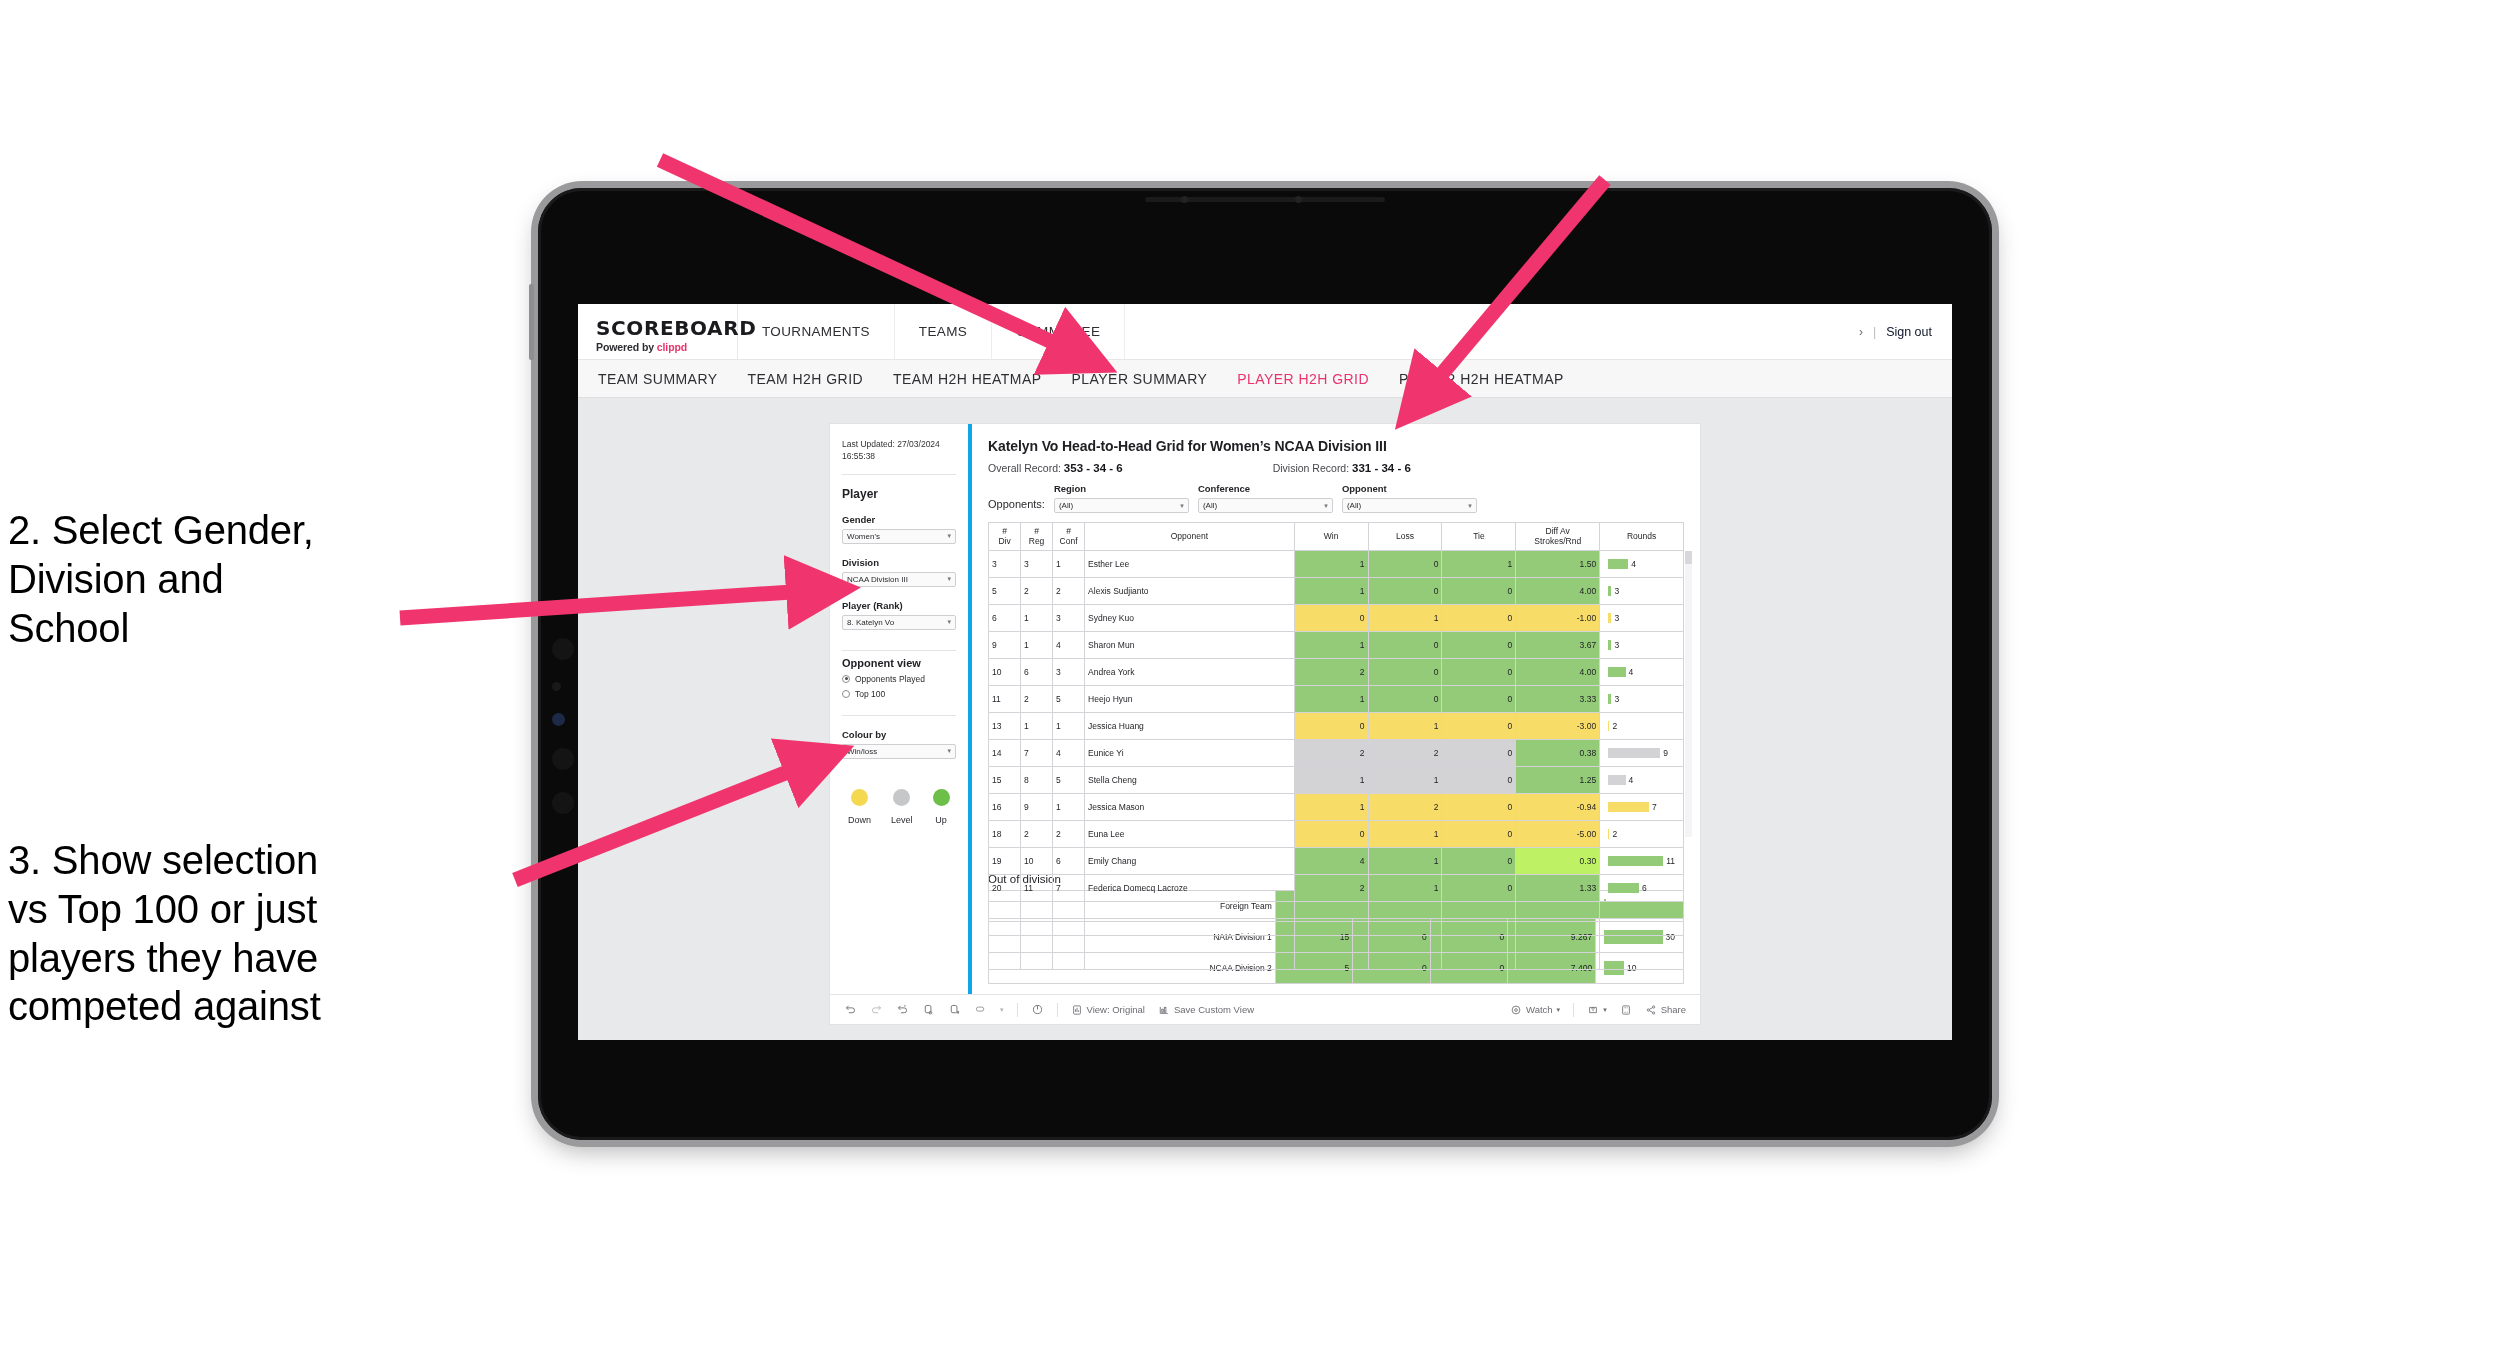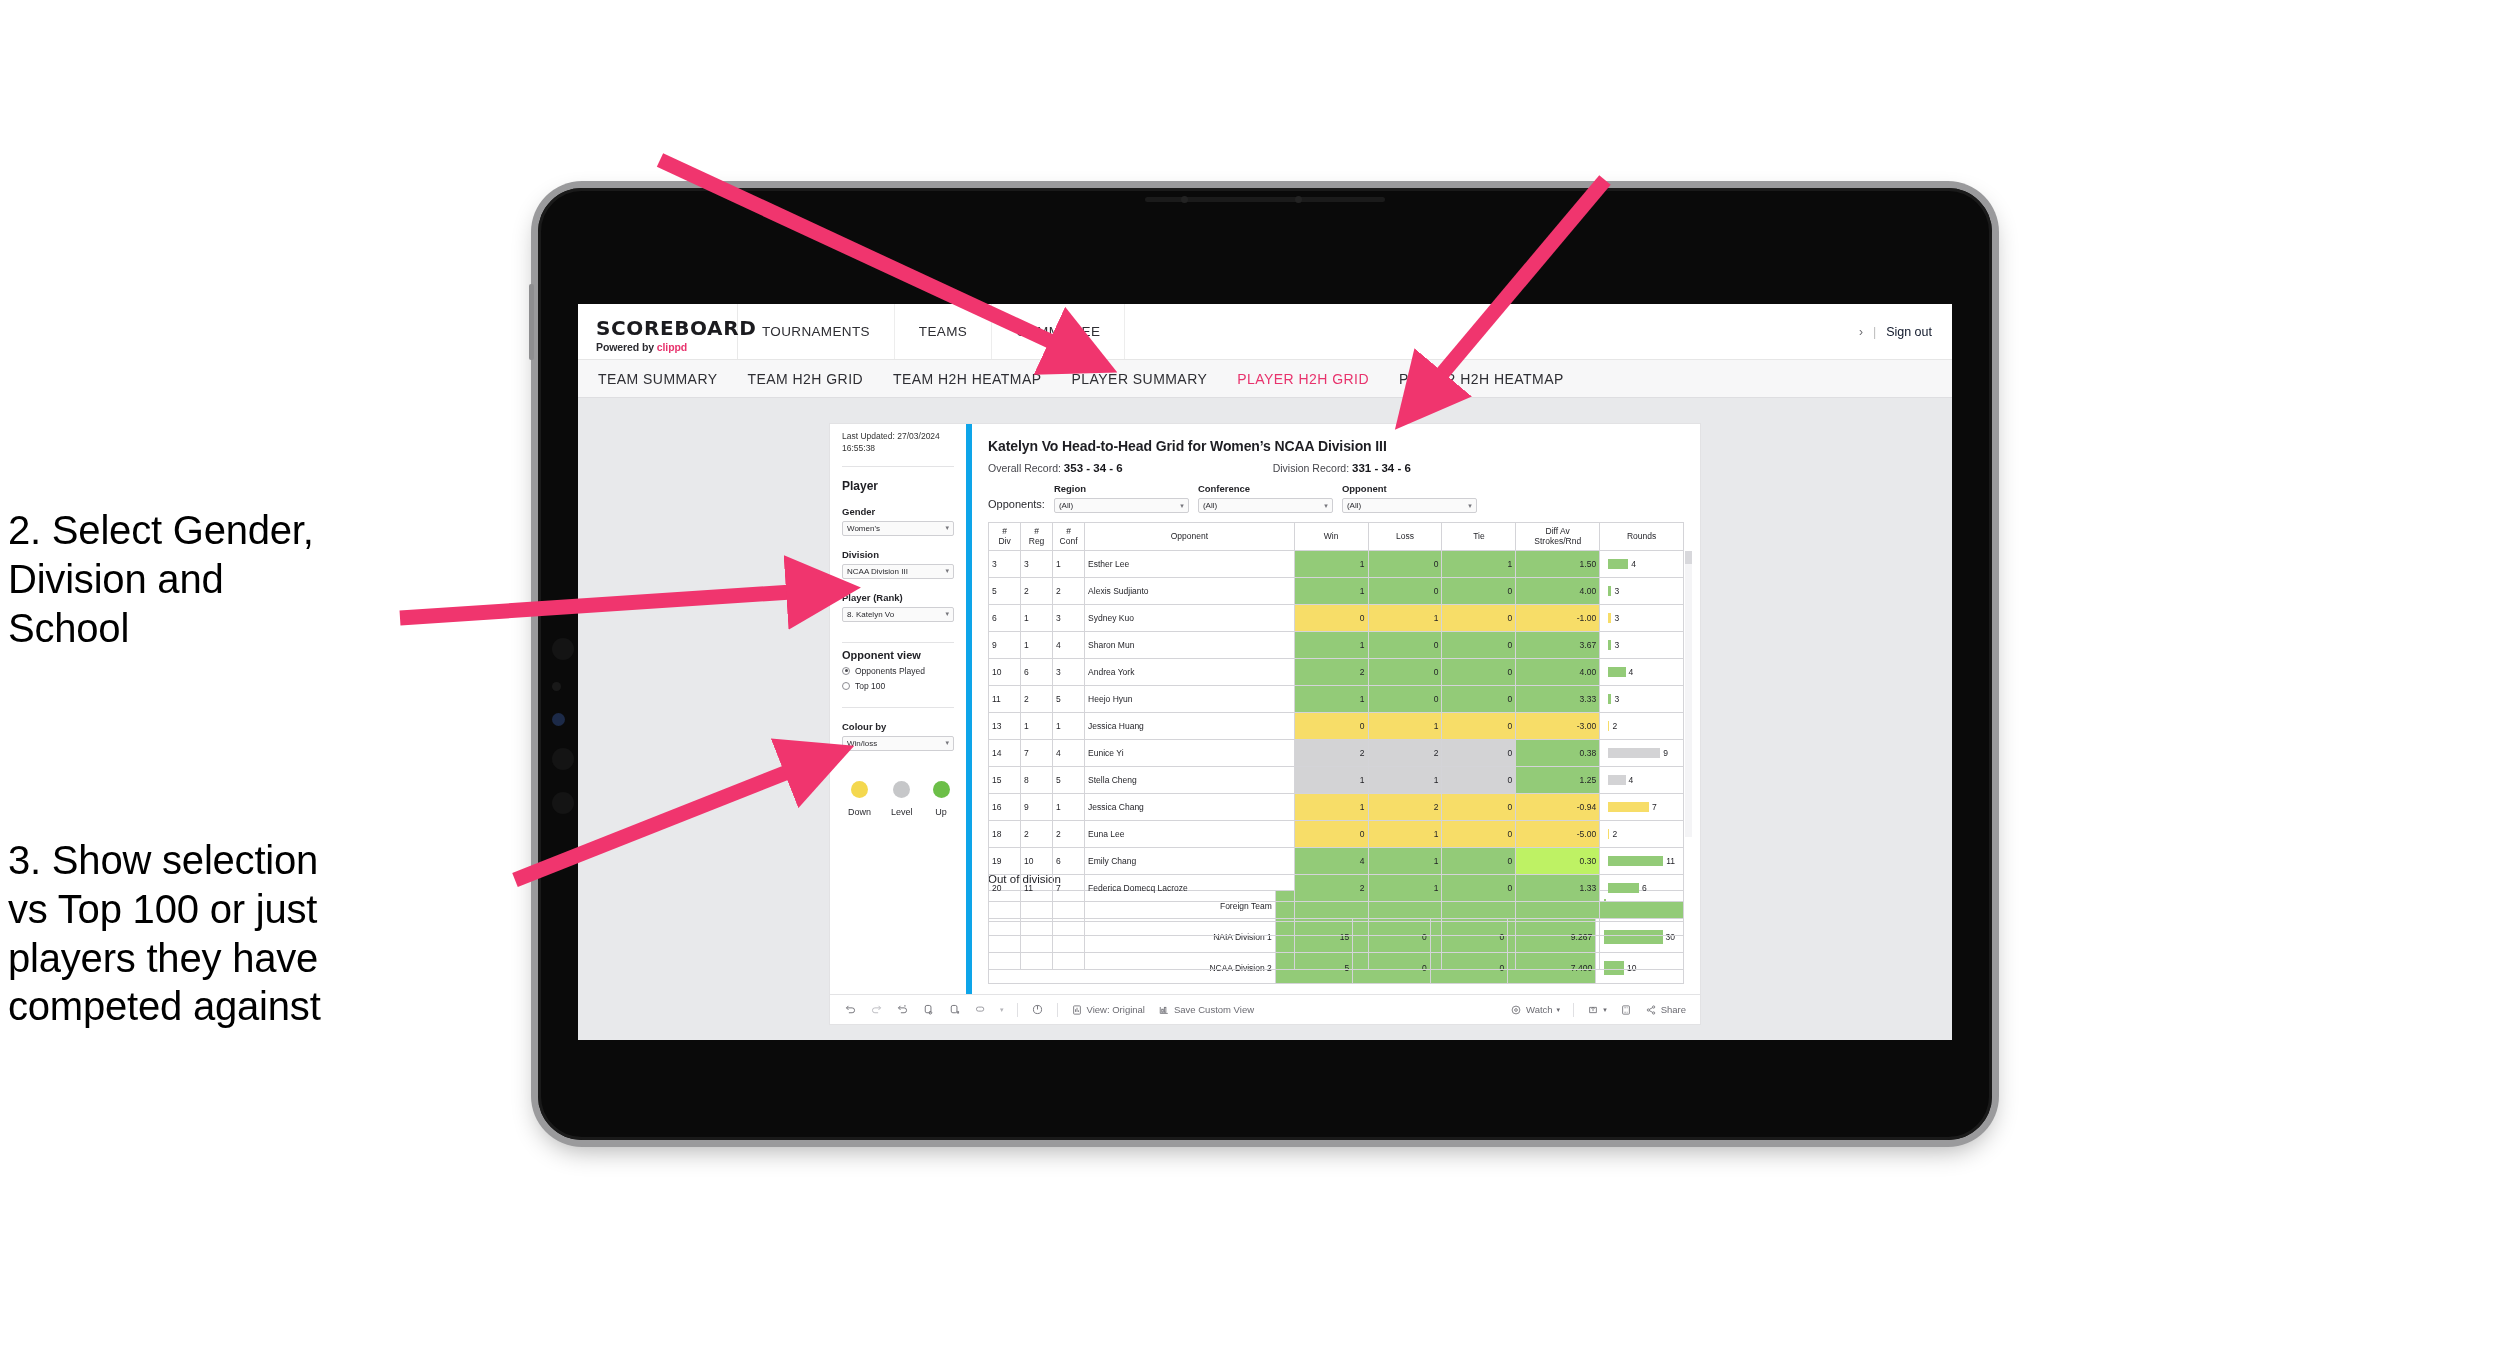--- a/index.html
+++ b/index.html
@@ -128,22 +128,22 @@
   .viz {
     margin: 0 auto; width: 870px; height: 600px;
     background: #ffffff;
     display: flex; flex-direction: column;
     box-shadow: 0 0 0 1px #e2e2e4;
   }
   .viz-body { flex: 1; display: flex; min-height: 0; }
 
   
   .panel {
-    width: 142px; border-right: 6px solid #0ea5e9;
-    padding: 6px 12px 0 12px;
+    width: 142px; border-right: 4px solid #0ea5e9;
+    padding: 14px 12px 0 12px;
     display: flex; flex-direction: column;
   }
   .lastupd { font-size: 8.5px; color: #333; line-height: 1.45; }
   .panel hr { border: 0; border-top: 1px solid #e3e3e5; margin: 11px 0 0 0; }
   .panel h3 { font-size: 12px; font-weight: 600; color: #1f1f24; margin-top: 12px; }
   .fld-label { font-size: 9.5px; font-weight: 700; color: #242429; margin-top: 13px; }
   .select {
     margin-top: 4px; height: 15px; background: #fafafa;
     border: 1px solid #cfcfd3; border-radius: 2px;
     display: flex; align-items: center; padding: 0 4px;
@@ -524,21 +524,21 @@
                           <div class="bar">
                             <div class="fill" style="width:26%;background:#d3d3d5"></div>
                             <div class="v">4</div>
                           </div>
                         </td>
                       </tr>
                       <tr>
                         <td class="c-div">16</td>
                         <td class="c-reg">9</td>
                         <td class="c-conf">1</td>
-                        <td class="c-opp">Jessica Chang</td>
+                        <td class="c-opp">Jessica Mason</td>
                         <td class="c-num" style="background: rgb(247, 221, 104);">1</td>
                         <td class="c-num" style="background: rgb(247, 221, 104);">2</td>
                         <td class="c-num" style="background: rgb(247, 221, 104);">0</td>
                         <td class="c-diff" style="background: rgb(247, 221, 104);">-0.94</td>
                         <td class="c-rounds">
                           <div class="bar">
                             <div class="fill" style="width:61%;background:#f7dd68"></div>
                             <div class="v">7</div>
                           </div>
                         </td>

